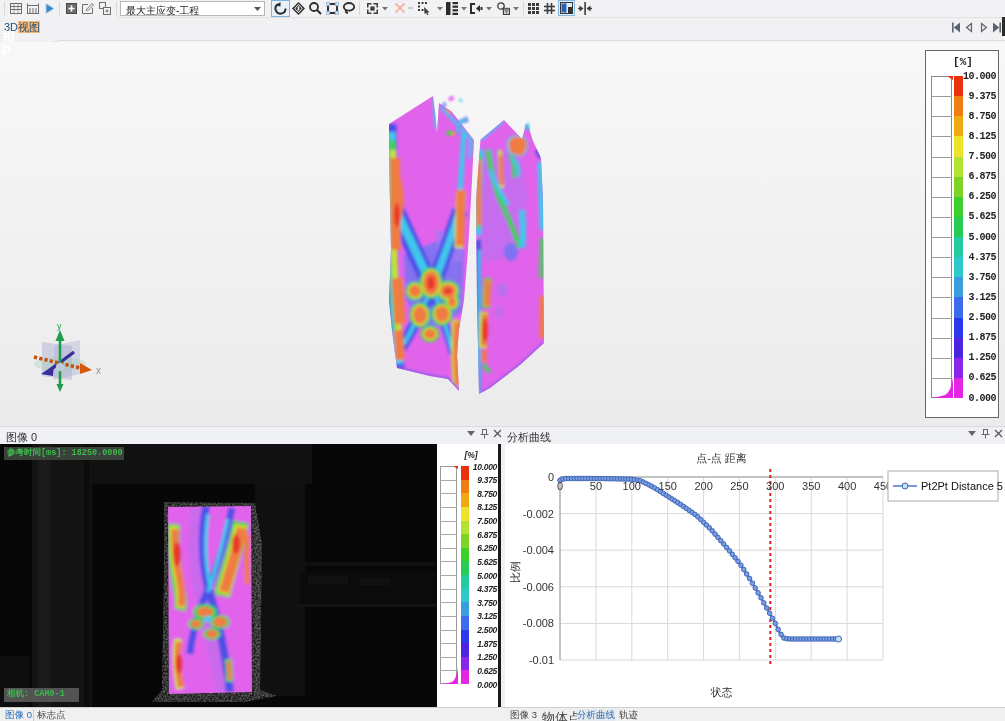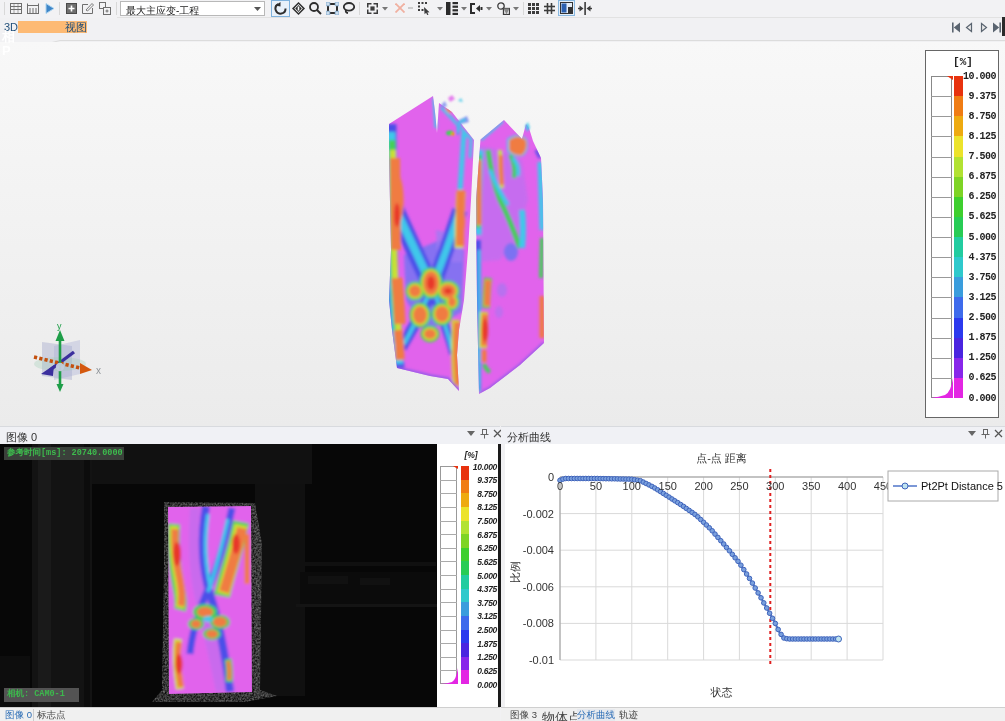--- a/index.html
+++ b/index.html
@@ -180,21 +180,21 @@
     <rect x="8" y="1.5" width="4" height="2.5" fill="#e4eef8"></rect>
   </svg>
 <svg class="abs" style="left:578px;top:2px;" width="14" height="13" viewBox="0 0 14 13">
     <g fill="#3c3c3c">
       <rect x="6.3" y="0" width="1.6" height="13"></rect>
       <path d="M5.5 6.5 L1.5 3.5 V9.5 Z M8.5 6.5 L12.5 3.5 V9.5 Z"></path>
       <rect x="0" y="5.8" width="3" height="1.4"></rect>
       <rect x="11" y="5.8" width="3" height="1.4"></rect>
     </g>
   </svg>
-<div class="abs" style="left:4px;top:20px;font-size:11px;color:#1f4e79;">3D<span style="background:#fdba74;color:#1f4e79;padding-left:47px;">视图</span></div>
+<div class="abs" style="left:4px;top:20px;font-size:11px;color:#1f4e79;">3D<span style="background:#fdba74;color:#1f4e79;">视图</span></div>
 <svg class="abs" style="left:0;top:40px;" width="1005" height="4" viewBox="0 0 1005 4">
     <path d="M0 3.5 L48 3.5 L60 0.5 L1005 0.5" fill="none" stroke="#dcdcdc" stroke-width="1"></path>
   </svg>
 <div class="abs" id="vp3d" style="left:0;top:42px;width:1005px;height:384px;background:linear-gradient(#f8f8f8,#ebebeb);"></div>
 <div class="abs" style="left:2px;top:30px;font-size:13px;line-height:14px;color:rgba(255,255,255,0.95);font-weight:bold;z-index:3;">相<br>P</div>
 <div class="abs" style="left:117px;top:17px;width:888px;height:1px;background:#e2e2e2;"></div>
 <svg class="abs" style="left:340px;top:85px;" width="230" height="320" viewBox="340 85 230 320">
 <defs>
 <filter id="b1" x="-30%" y="-30%" width="160%" height="160%">
         <feGaussianBlur stdDeviation="0.8"></feGaussianBlur>
@@ -476,21 +476,21 @@
 <ellipse cx="212" cy="190" rx="6" ry="4" fill="#f07b42"></ellipse>
 <ellipse cx="208" cy="175" rx="5" ry="3" fill="#3fc8ea"></ellipse>
 <path d="M178,195 Q175,215 180,245" fill="none" stroke="#c9e130" stroke-width="8"></path>
 <path d="M179,198 Q176,215 181,243" fill="none" stroke="#f07b42" stroke-width="6"></path>
 <ellipse cx="179" cy="220" rx="3.5" ry="10" fill="#e8392a"></ellipse>
 <path d="M228,215 Q230,228 229,238" fill="none" stroke="#44d058" stroke-width="7"></path>
 <path d="M228,217 Q230,228 229,236" fill="none" stroke="#f07b42" stroke-width="4"></path>
 </g>
     </g>
 </svg>
-<div class="abs" style="left:4px;top:447px;width:120px;height:13px;background:#3a403a;color:#3dbb4d;font-family:'Liberation Mono',monospace;font-size:8.5px;font-weight:bold;line-height:13px;padding-left:3px;white-space:nowrap;">参考时间[ms]: 20740.0000</div>
+<div class="abs" style="left:4px;top:447px;width:120px;height:13px;background:#3a403a;color:#3dbb4d;font-family:'Liberation Mono',monospace;font-size:8.5px;font-weight:bold;line-height:13px;padding-left:3px;white-space:nowrap;">参考时间[ms]: 18250.0000</div>
 <div class="abs" style="left:4px;top:688px;width:75px;height:14px;background:#535353;color:#3db84d;font-family:'Liberation Mono',monospace;font-size:8.5px;font-weight:bold;line-height:13px;padding-left:3px;white-space:nowrap;">相机: CAM0-1</div>
 <div class="abs" style="left:437px;top:444px;width:61px;height:263px;background:#fff;font-style:italic;font-weight:bold;">
 <div class="abs" style="left:14px;top:6px;width:40px;text-align:center;font-size:8.5px;color:#222;">[%]</div>
 <div class="abs" style="left:3px;top:22px;width:17px;height:218px;border:1px solid #999;background:#fff;"></div>
 <div class="abs" style="left:3px;top:35.6px;width:17px;height:1px;background:#aaa;"></div>
 <div class="abs" style="left:3px;top:49.2px;width:17px;height:1px;background:#aaa;"></div>
 <div class="abs" style="left:3px;top:62.9px;width:17px;height:1px;background:#aaa;"></div>
 <div class="abs" style="left:3px;top:76.5px;width:17px;height:1px;background:#aaa;"></div>
 <div class="abs" style="left:3px;top:90.1px;width:17px;height:1px;background:#aaa;"></div>
 <div class="abs" style="left:3px;top:103.8px;width:17px;height:1px;background:#aaa;"></div>

